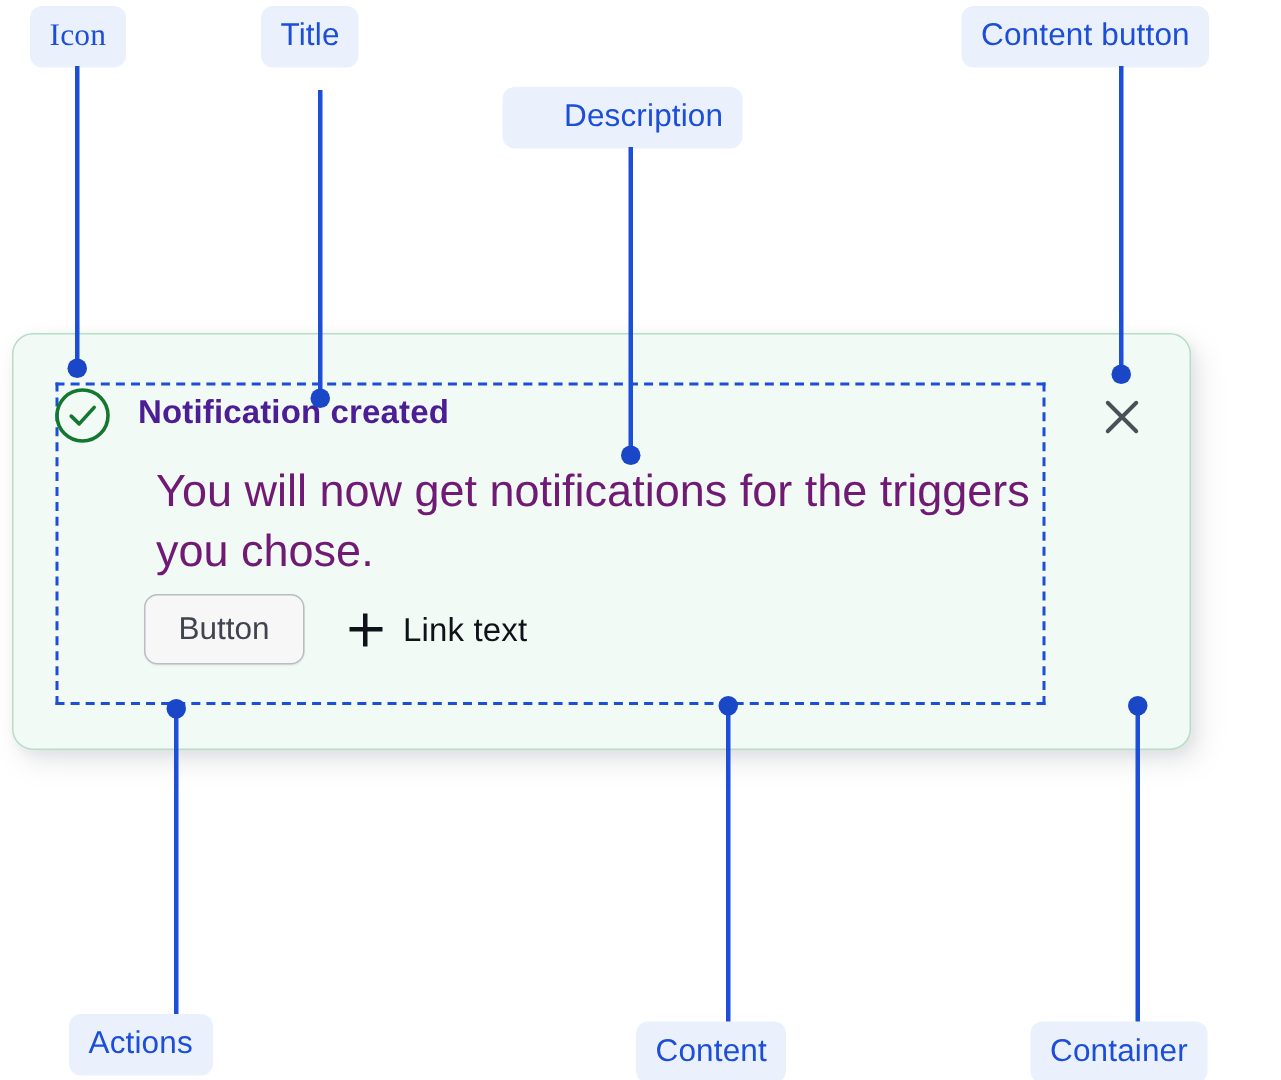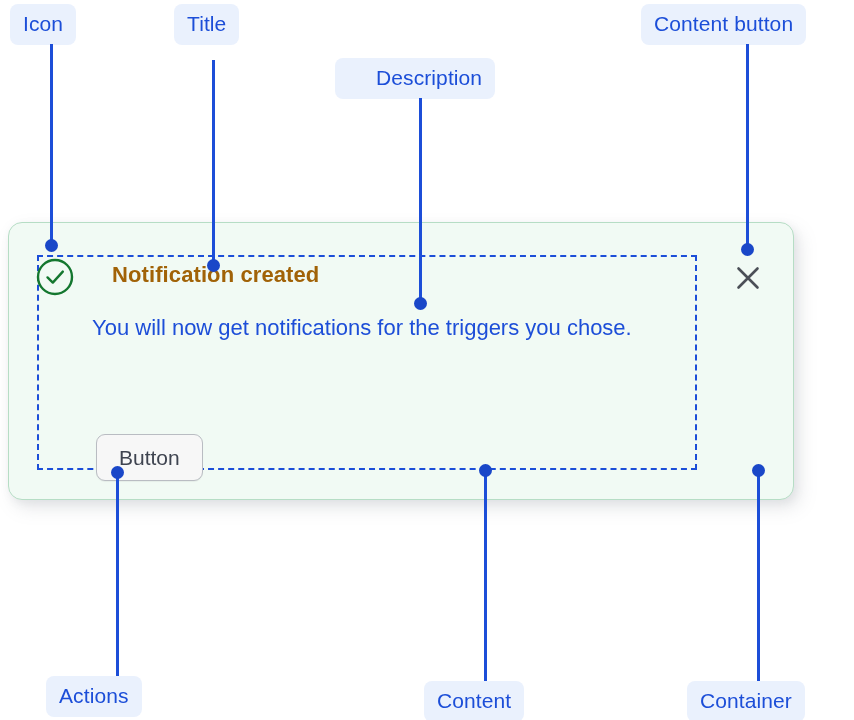--- a/index.html
+++ b/index.html
@@ -75,43 +75,43 @@
     position: absolute;
     left: 36px;
     top: 258px;
     width: 38px;
     height: 38px;
   }
 
   
   .toast-title {
     position: absolute;
-    left: 112px;
+    left: 92px;
     top: 262px;
     font-size: 22px;
     font-weight: bold;
-    color: #a16207;
+    color: #4c1d95;
     letter-spacing: 0.1px;
   }
   .toast-desc {
     position: absolute;
-    left: 92px;
+    left: 104px;
     top: 308px;
     width: 600px;
-    font-size: 22px;
+    font-size: 30px;
     font-weight: 400;
-    color: #1d4ed8;
+    color: #701a75;
     line-height: 40px;
   }
 
   
   .actions {
     position: absolute;
     left: 96px;
-    top: 434px;
+    top: 396px;
     display: flex;
     align-items: center;
   }
   .toast-button {
     background: #f7f7f7;
     border: 1px solid #b9bcc2;
     border-radius: 9px;
     font-family: "Liberation Sans", sans-serif;
     font-size: 21px;
     color: #3f4450;
@@ -173,29 +173,33 @@
     <path d="M11.5 19.4 L16.8 24.6 L26.8 13.6" stroke="#14772f" stroke-width="2.4" stroke-linecap="round" stroke-linejoin="round" fill="none"></path>
   </svg>
 </div>
 
 <div class="toast-title">Notification created</div>
 
 <div class="toast-desc">You will now get notifications for the triggers you chose.</div>
 
 <div class="actions">
   <button class="toast-button">Button</button>
+  <div class="link-action">
+    <span class="plus-icon"></span>
+    <span class="link-text">Link text</span>
+  </div>
 </div>
 
 <div class="dismiss">
   <svg width="32" height="32" viewBox="0 0 32 32" fill="none">
     <path d="M6.5 6.5 L25.5 25.5 M25.5 6.5 L6.5 25.5" stroke="#4b4f57" stroke-width="2.6" stroke-linecap="round"></path>
   </svg>
 </div>
 
-<div class="pill" style="left:10px; top:4px;">Icon</div>
+<div class="pill" style="left:20px; top:4px;font-family:Liberation Serif, serif;">Icon</div>
 <div class="leader" style="left:50px; top:44px; height:201px;"></div>
 <div class="dot" style="left:45px; top:239px;"></div>
 
 <div class="pill" style="left:174px; top:4px;">Title</div>
 <div class="leader" style="left:212px; top:60px; height:205px;"></div>
 <div class="dot" style="left:207px; top:259px;"></div>
 
 <div class="pill" style="left:335px; top:58px;padding-left:41px;">Description</div>
 <div class="leader" style="left:419px; top:98px; height:205px;"></div>
 <div class="dot" style="left:414px; top:297px;"></div>

